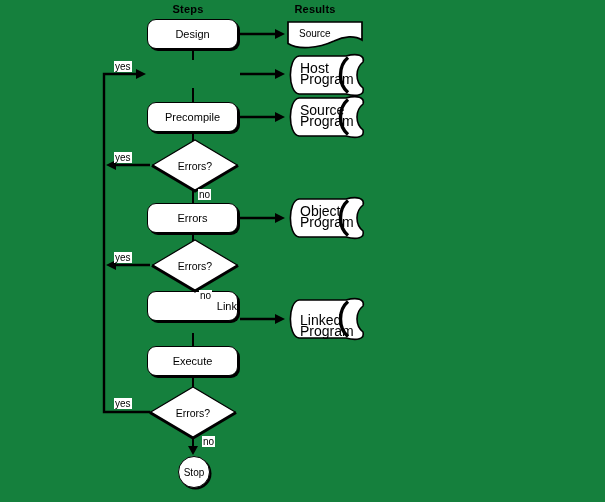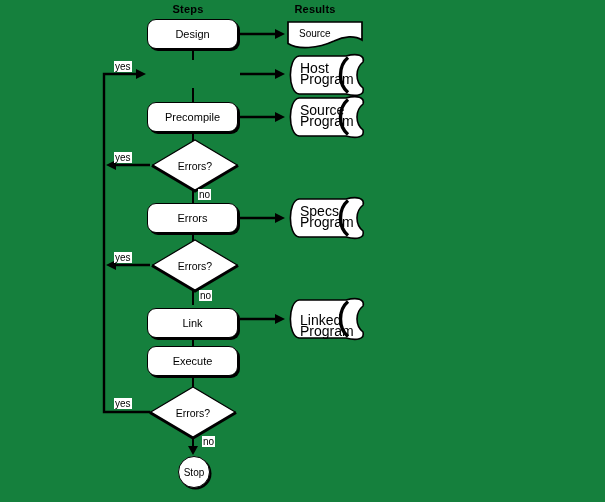--- a/index.html
+++ b/index.html
@@ -80,21 +80,21 @@
 
   <div class="box" style="top:19px;">
     <span>Design</span>
     </div>
   <div class="box" style="top:102px;">
     <span>Precompile</span>
     </div>
   <div class="box" style="top:203px;">
     <span>Errors</span>
     </div>
-  <div class="box" style="top:308px;">
+  <div class="box" style="top:291px;justify-content:flex-end;">
     <span>Link</span>
     </div>
   <div class="box" style="top:346px;">
     <span>Execute</span>
     </div>
 
   <div class="diamond" style="left:150px;top:138px;">
     <svg width="90" height="55" viewBox="0 0 90 55">
       <polygon points="45,2 88,27.5 45,53 2,27.5" fill="#fff" stroke="none"></polygon>
       <polyline points="2,27.5 45,2 88,27.5" fill="none" stroke="#000" stroke-width="1.2"></polyline>
@@ -147,21 +147,21 @@
       <div>Program</div>
     </div>
   </div>
 
   <div class="result" style="left:284px;top:195px;width:86px;height:46px;">
     <svg width="86" height="46" viewBox="0 0 86 46">
       <path d="M15,4 H62 C73,1 81,3 79,10 C71,16.5 71,29.5 79,36 C81,43 73,45 62,42 H15 C3.5,40 3.5,6 15,4 Z" fill="#fff" stroke="#000" stroke-width="1.6"></path>
       <path d="M64,5.5 C54,14 54,32 64,40.5" fill="none" stroke="#000" stroke-width="3.4"></path>
     </svg>
     <div class="rtxt" style="top:11px;">
-      <div>Specs</div>
+      <div>Object</div>
       <div>Program</div>
     </div>
   </div>
 
   <div class="result" style="left:284px;top:296px;width:86px;height:46px;">
     <svg width="86" height="46" viewBox="0 0 86 46">
       <path d="M15,4 H62 C73,1 81,3 79,10 C71,16.5 71,29.5 79,36 C81,43 73,45 62,42 H15 C3.5,40 3.5,6 15,4 Z" fill="#fff" stroke="#000" stroke-width="1.6"></path>
       <path d="M64,5.5 C54,14 54,32 64,40.5" fill="none" stroke="#000" stroke-width="3.4"></path>
     </svg>
     <div class="rtxt" style="top:11px;margin-top:8px;">

